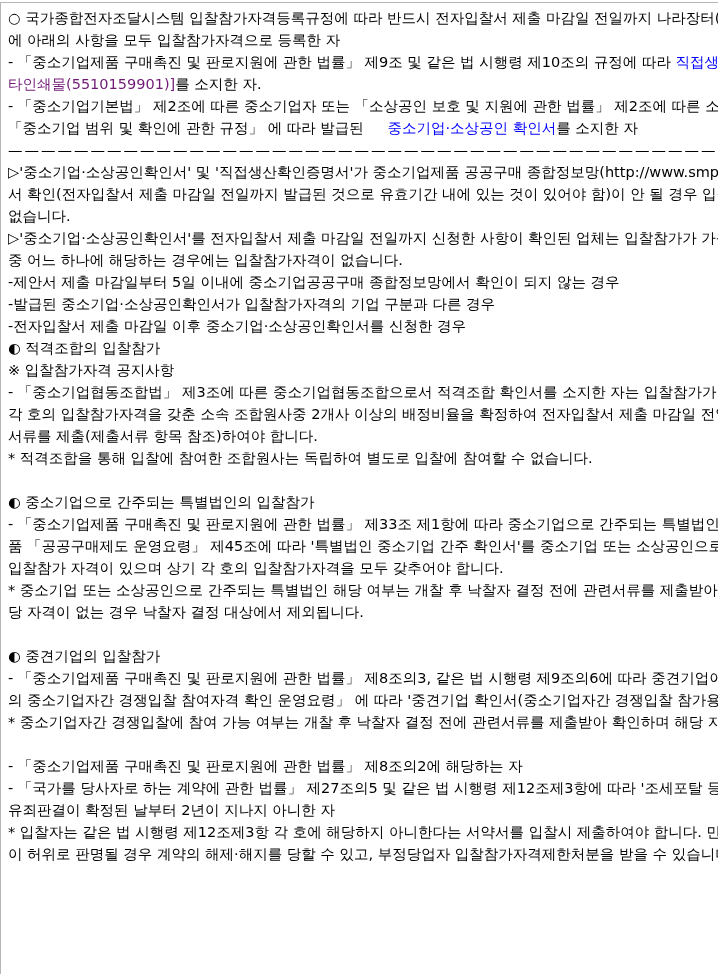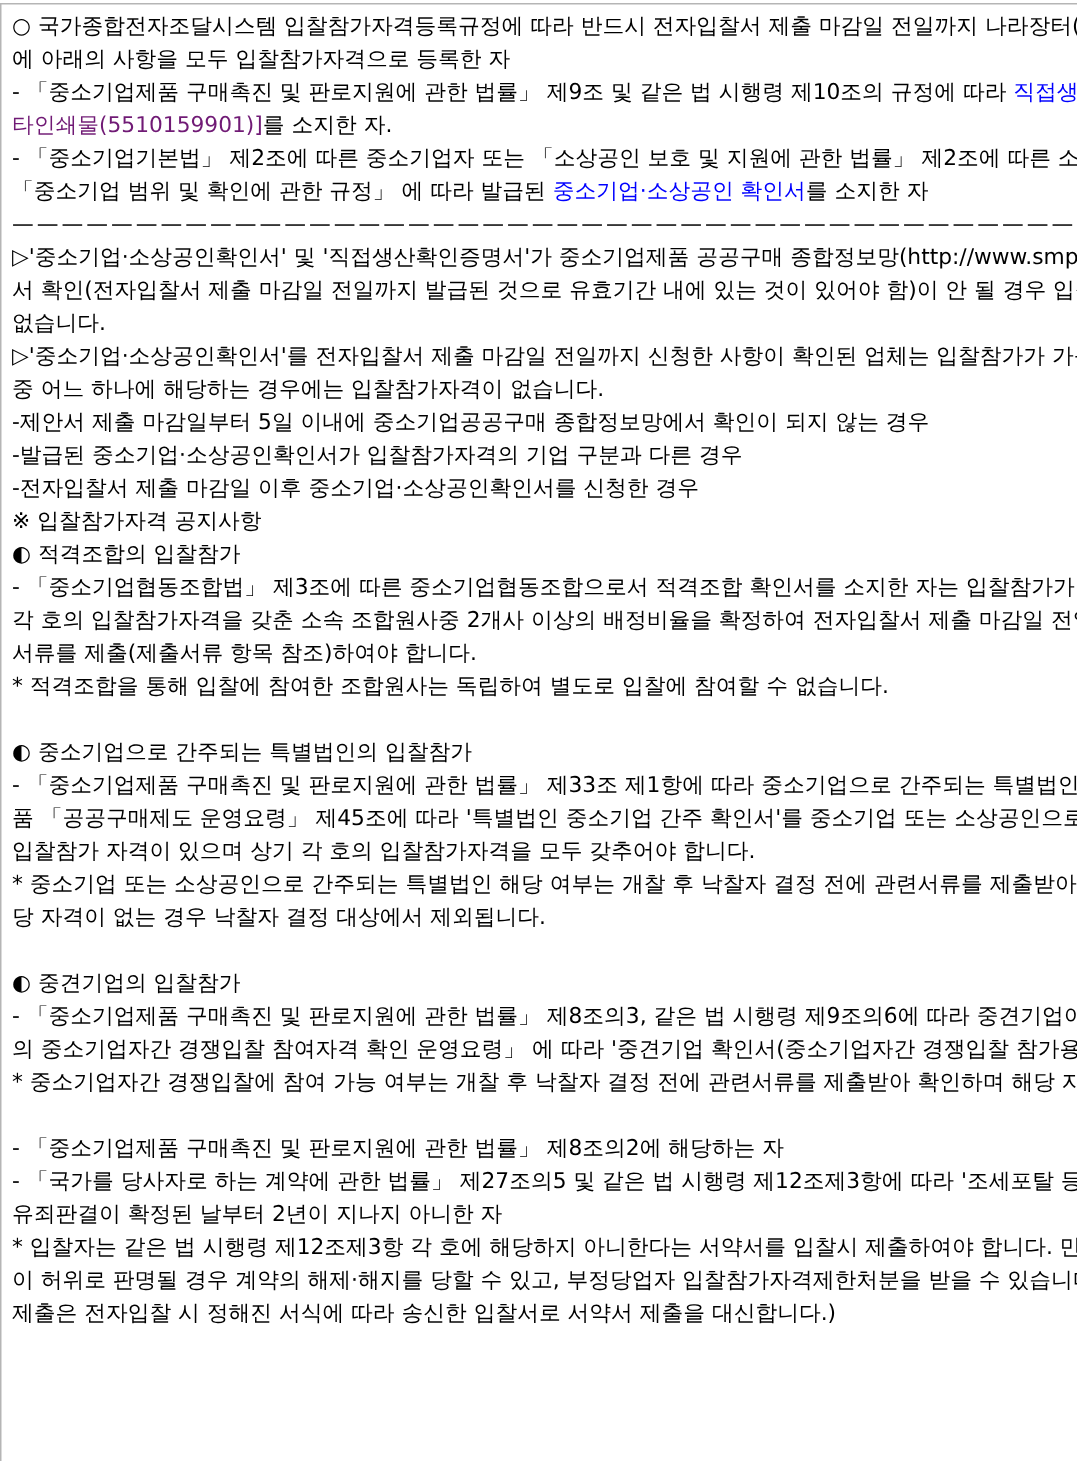--- a/index.html
+++ b/index.html
@@ -36,32 +36,32 @@
 </head>
 <body style="background: rgb(255, 255, 255);">
 
 <div class="panel" style="border-color: rgb(181, 181, 181);">
   <div>
       <div class="line"><span>○ 국가종합전자조달시스템 입찰참가자격등록규정에 따라 반드시 전자입찰서 제출 마감일 전일까지 나라장터(G2B 시스템)</span></div>
       <div class="line"><span>에 아래의 사항을 모두 입찰참가자격으로 등록한 자</span></div>
       <div class="line"><span>- 「중소기업제품 구매촉진 및 판로지원에 관한 법률」  제9조 및 같은 법 시행령 제10조의 규정에 따라 </span><span class="link" style="color: rgb(0, 0, 255);">직접생산확인증명서[기</span></div>
       <div class="line"><span class="link" style="color: #701a75;">타인쇄물(5510159901)]</span><span>를 소지한 자.</span></div>
       <div class="line"><span>- 「중소기업기본법」  제2조에 따른 중소기업자 또는 「소상공인 보호 및 지원에 관한 법률」  제2조에 따른 소상공인으로서</span></div>
-      <div class="line"><span>「중소기업 범위 및 확인에 관한 규정」 에 따라 발급된 </span><span class="link" style="color: rgb(0, 0, 255);">중소기업·소상공인 확인서</span><span>를 소지한 자</span></div>
+      <div class="line"><span>「중소기업 범위 및 확인에 관한 규정」 에 따라 발급된 </span><span class="link" style="color: rgb(0, 0, 255); margin-left: 19px;">중소기업·소상공인 확인서</span><span>를 소지한 자</span></div>
       <div class="line separator"><span>—————————————————————————————————————————————</span></div>
       <div class="line"><span>▷'중소기업·소상공인확인서' 및 '직접생산확인증명서'가 중소기업제품 공공구매 종합정보망(http://www.smpp.go.kr)에</span></div>
       <div class="line"><span>서 확인(전자입찰서 제출 마감일 전일까지 발급된 것으로 유효기간 내에 있는 것이 있어야 함)이 안 될 경우 입찰참가자격이</span></div>
       <div class="line"><span>없습니다.</span></div>
       <div class="line"><span>▷'중소기업·소상공인확인서'를 전자입찰서 제출 마감일 전일까지 신청한 사항이 확인된 업체는 입찰참가가 가능하나 다음</span></div>
       <div class="line"><span>중 어느 하나에 해당하는 경우에는 입찰참가자격이 없습니다.</span></div>
       <div class="line"><span>-제안서 제출 마감일부터 5일 이내에 중소기업공공구매 종합정보망에서 확인이 되지 않는 경우</span></div>
       <div class="line"><span>-발급된 중소기업·소상공인확인서가 입찰참가자격의 기업 구분과 다른 경우</span></div>
       <div class="line"><span>-전자입찰서 제출 마감일 이후 중소기업·소상공인확인서를 신청한 경우</span></div>
+      <div class="line"><span>◐ 적격조합의 입찰참가</span></div>
       <div class="line"><span> ※ 입찰참가자격 공지사항</span></div>
-      <div class="line"><span>◐ 적격조합의 입찰참가</span></div>
       <div class="line"><span>- 「중소기업협동조합법」  제3조에 따른 중소기업협동조합으로서 적격조합 확인서를 소지한 자는 입찰참가가 가능하나 상기</span></div>
       <div class="line"><span>각 호의 입찰참가자격을 갖춘 소속 조합원사중 2개사 이상의 배정비율을 확정하여 전자입찰서 제출 마감일 전일까지 관련</span></div>
       <div class="line"><span>서류를 제출(제출서류 항목 참조)하여야 합니다.</span></div>
       <div class="line"><span>* 적격조합을 통해 입찰에 참여한 조합원사는 독립하여 별도로 입찰에 참여할 수 없습니다.</span></div>
       <div class="line">&nbsp;</div>
       <div class="line"><span>◐ 중소기업으로 간주되는 특별법인의 입찰참가</span></div>
       <div class="line"><span>- 「중소기업제품 구매촉진 및 판로지원에 관한 법률」  제33조 제1항에 따라 중소기업으로 간주되는 특별법인으로 중소기업제</span></div>
       <div class="line"><span>품 「공공구매제도 운영요령」  제45조에 따라 '특별법인 중소기업 간주 확인서'를 중소기업 또는 소상공인으로 발급받은 경우</span></div>
       <div class="line"><span>입찰참가 자격이 있으며 상기 각 호의 입찰참가자격을 모두 갖추어야 합니다.</span></div>
       <div class="line"><span>* 중소기업 또는 소상공인으로 간주되는 특별법인 해당 여부는 개찰 후 낙찰자 결정 전에 관련서류를 제출받아 확인하며 해</span></div>
@@ -70,15 +70,14 @@
       <div class="line"><span>◐ 중견기업의 입찰참가</span></div>
       <div class="line"><span>- 「중소기업제품 구매촉진 및 판로지원에 관한 법률」  제8조의3, 같은 법 시행령 제9조의6에 따라 중견기업이 「초기중견기업</span></div>
       <div class="line"><span>의 중소기업자간 경쟁입찰 참여자격 확인 운영요령」 에 따라 '중견기업 확인서(중소기업자간 경쟁입찰 참가용)'를 발급받은</span></div>
       <div class="line"><span>* 중소기업자간 경쟁입찰에 참여 가능 여부는 개찰 후 낙찰자 결정 전에 관련서류를 제출받아 확인하며 해당 자격이 없는</span></div>
       <div class="line">&nbsp;</div>
       <div class="line"><span>- 「중소기업제품 구매촉진 및 판로지원에 관한 법률」  제8조의2에 해당하는 자</span></div>
       <div class="line"><span>- 「국가를 당사자로 하는 계약에 관한 법률」  제27조의5 및 같은 법 시행령 제12조제3항에 따라 '조세포탈 등을 한 자'로서</span></div>
       <div class="line"><span>유죄판결이 확정된 날부터 2년이 지나지 아니한 자</span></div>
       <div class="line"><span>* 입찰자는 같은 법 시행령 제12조제3항 각 호에 해당하지 아니한다는 서약서를 입찰시 제출하여야 합니다. 만일 서약내용</span></div>
       <div class="line"><span>이 허위로 판명될 경우 계약의 해제·해지를 당할 수 있고, 부정당업자 입찰참가자격제한처분을 받을 수 있습니다. (서약서</span></div>
-      <div class="line"><span>제출은 전자입찰 시 정해진 서식에 따라 송신한 입찰서로 서약서 제출을 대신합니다.)</span></div>
     </div>
 </div>
 
 </body></html>

